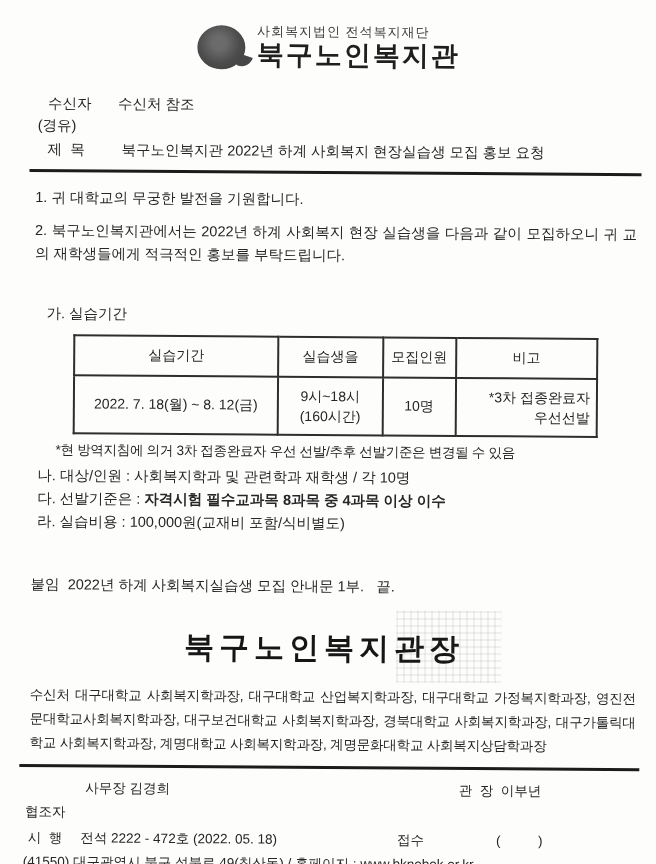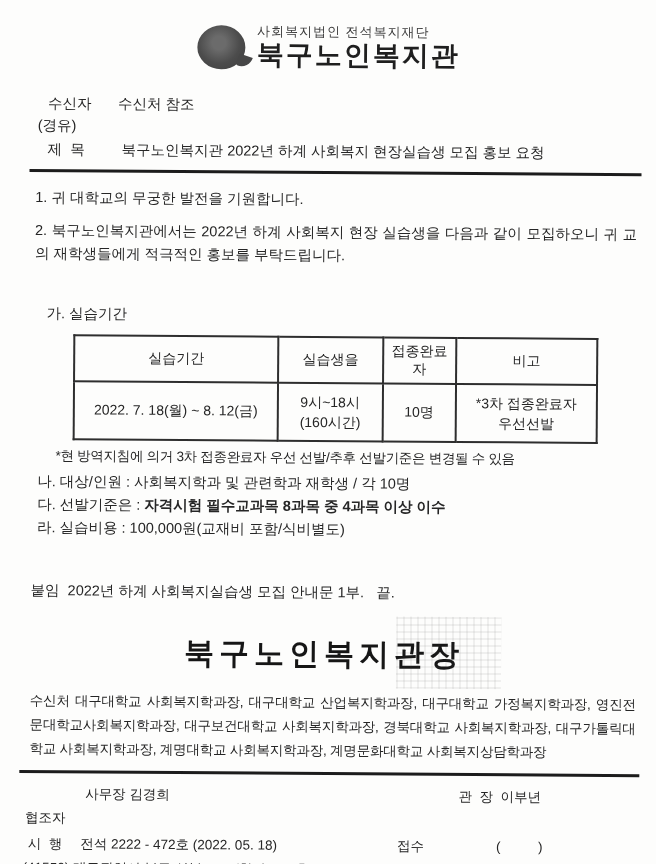--- a/index.html
+++ b/index.html
@@ -50,21 +50,21 @@
   table.practice{
     margin:11px 0 0 75px;border-collapse:collapse;width:525px;
     font-size:14px;color:#262626;
   }
   table.practice th,table.practice td{
     border:2px solid #2e2e2e;padding:4px 6px;font-weight:normal;
   }
   table.practice th{height:30px;text-align:center;}
   table.practice td{height:48px;}
   .cell-center{text-align:center;}
-  .cell-note{text-align:center;line-height:1.45;padding-left:10px;}
+  .cell-note{text-align:right;line-height:1.45;padding-left:10px;}
   .two-line div{line-height:1.45;}
 
   .table-note{margin:7px 14px 0 58px;font-size:13.5px;letter-spacing:-0.3px;}
   .items{margin:5px 14px 0 40px;font-size:14.5px;line-height:23px;}
   .items .bold{font-weight:bold;}
   .attachment{margin:42px 14px 0 34px;font-size:14.5px;}
 
   
   .signature{position:relative;margin-top:32px;text-align:center;}
   .signature-title{font-size:30px;font-weight:bold;letter-spacing:5px;color:#161616;}
@@ -125,21 +125,21 @@
       <p class="para">2. 북구노인복지관에서는 2022년 하계 사회복지 현장 실습생을 다음과 같이 모집하오니 귀 교의 재학생들에게 적극적인 홍보를 부탁드립니다.</p>
     </div>
 
     <div class="section-a">가. 실습기간</div>
 
     <table class="practice">
       <thead>
         <tr>
           <th style="width:39%">실습기간</th>
           <th style="width:20%">실습생을</th>
-          <th style="width:14%">접종완료자</th>
+          <th style="width:14%">모집인원</th>
           <th style="width:27%">비고</th>
         </tr>
       </thead>
       <tbody>
         <tr>
           <td class="cell-center">2022. 7. 18(월) ~ 8. 12(금)</td>
           <td class="cell-center two-line">
             <div>9시~18시</div>
             <div>(160시간)</div>
           </td>

